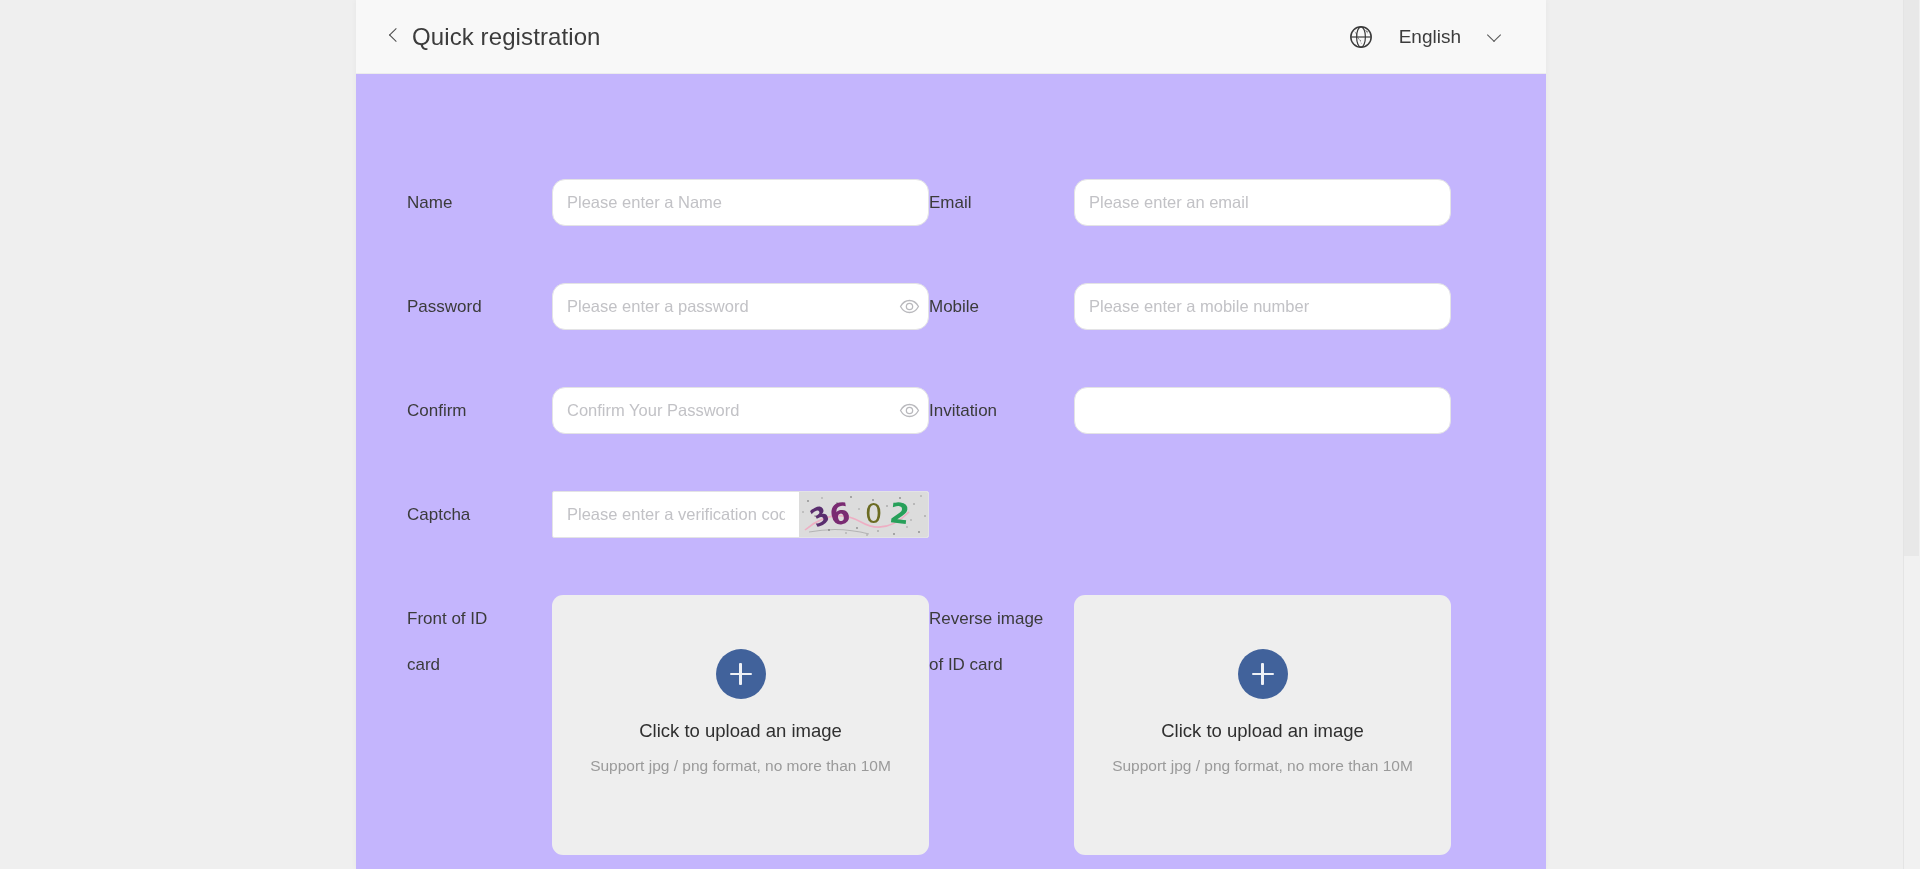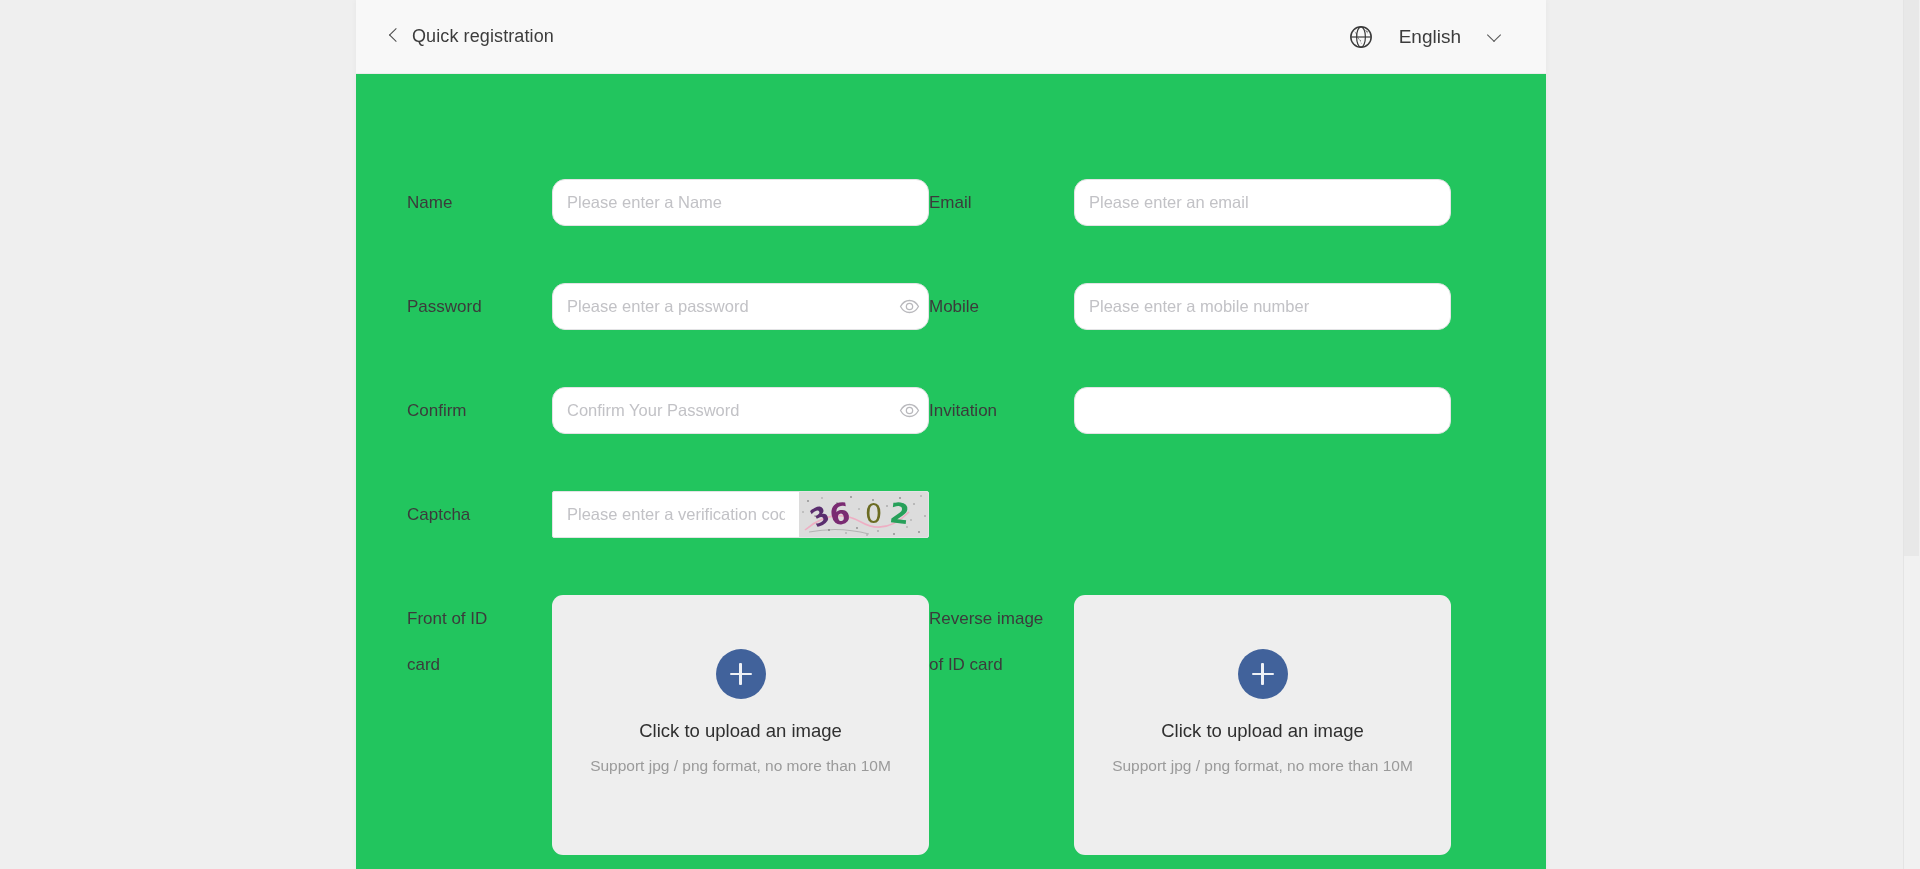--- a/index.html
+++ b/index.html
@@ -64,21 +64,21 @@
     content: "";
     position: absolute;
     left: 3px; top: 4px;
     width: 9px; height: 9px;
     border-left: 1.6px solid #4a4a4a;
     border-bottom: 1.6px solid #4a4a4a;
     transform: rotate(45deg);
   }
 
   .page-title {
-    font-size: 18px;
+    font-size: 24px;
     color: #3c3c3c;
     letter-spacing: 0.1px;
     white-space: nowrap;
   }
 
   .header-right {
     display: flex;
     align-items: center;
     gap: 26px;
     cursor: pointer;
@@ -104,21 +104,21 @@
     left: 2px; top: 1px;
     width: 9px; height: 9px;
     border-right: 1.6px solid #555;
     border-bottom: 1.6px solid #555;
     transform: rotate(45deg);
   }
 
   
   .body-area {
     flex: 1 1 auto;
-    background: #22c55e;
+    background: #c4b5fd;
     padding: 105px 0 3px 0;
     overflow: hidden;
   }
 
   .form-grid {
     display: grid;
     grid-template-columns: 145px 377px 145px 377px;
     column-gap: 0;
     row-gap: 0;
     padding-left: 51px;

